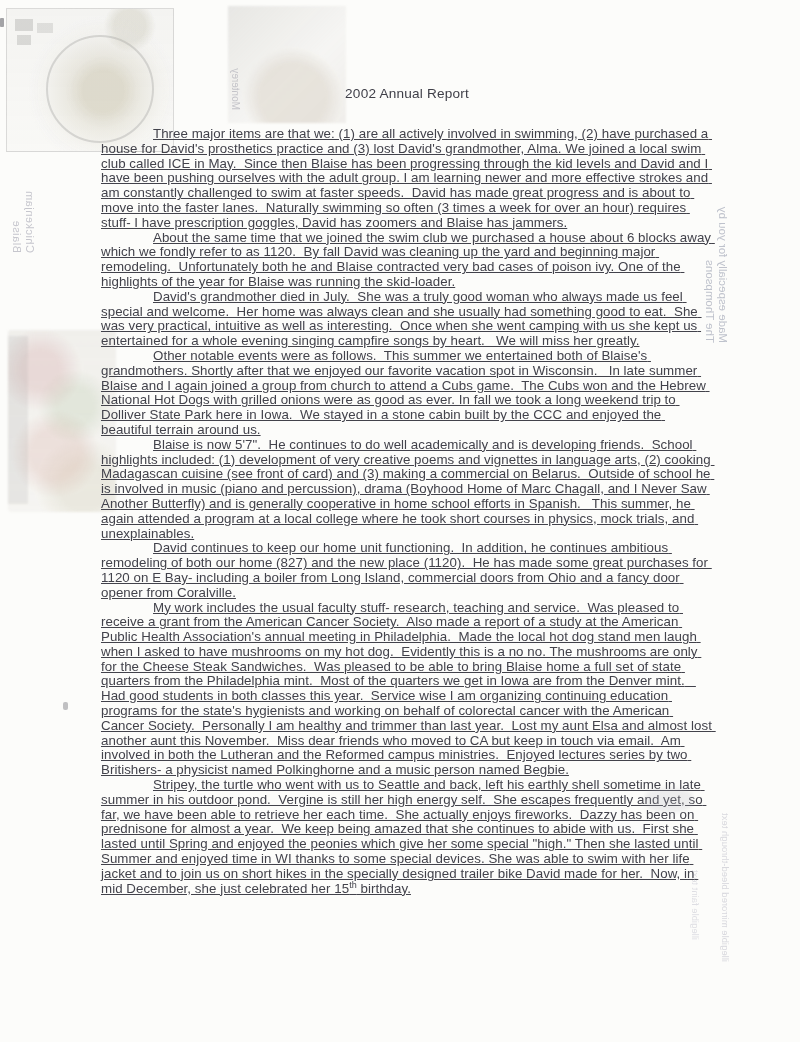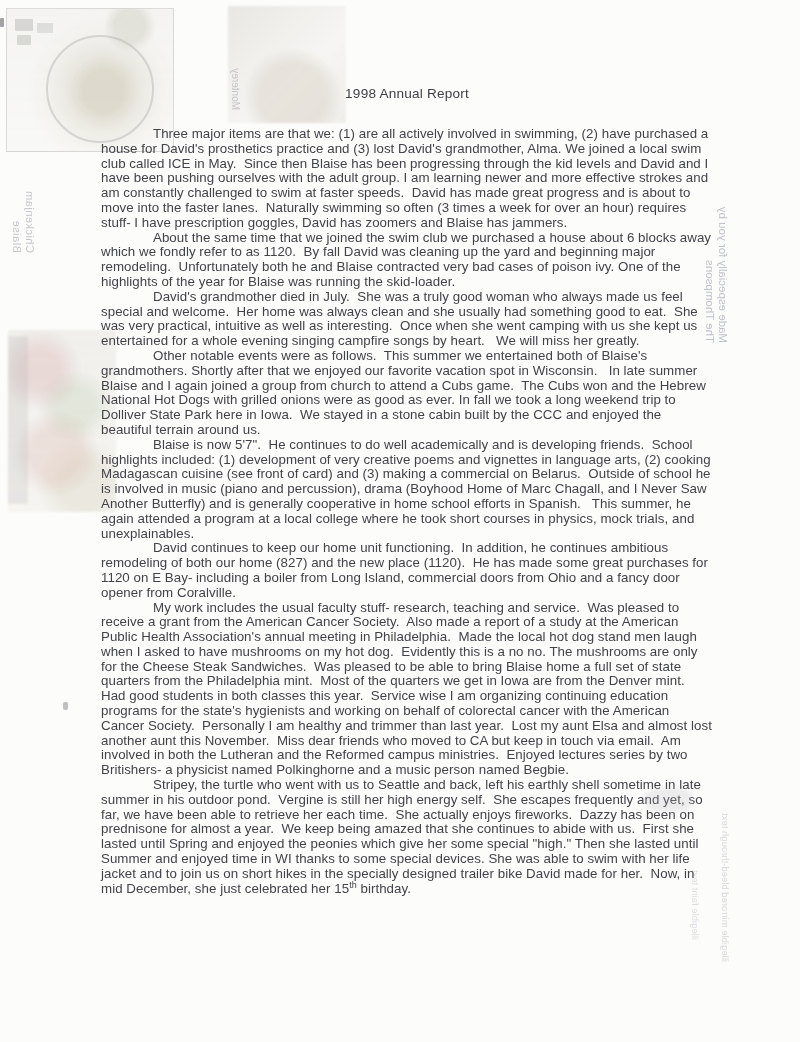--- a/index.html
+++ b/index.html
@@ -27,20 +27,21 @@
     left: 101px; top: 127px; width: 613px;
     color: #42424b;
     font-size: 13.3px;
     line-height: 14.8px;
     letter-spacing: 0.05px;
   }
   .letter-body p {
     margin: 0;
     text-indent: 52px;
     white-space: pre-wrap;
+    text-decoration: underline;
   }
   .letter-body sup { font-size: 9px; line-height: 0; text-align: right; }
 
   
   .photo { position: absolute; pointer-events: none; }
   .photo-tl {
     left: 6px; top: 8px; width: 166px; height: 142px;
     border: 1px solid rgba(150,150,150,0.30);
     background:
       radial-gradient(circle at 58% 58%, rgba(168,158,120,0.32) 0 16%, rgba(192,186,162,0.22) 30%, rgba(230,228,222,0.22) 46%, transparent 60%),
@@ -127,21 +128,21 @@
   <div class="photo photo-ml"></div>
 
   <div class="vtext cap-rt">
     <span>Made especially for you by</span>
     <span>The Thompsons</span>
   </div>
 
   <div class="vtext cap-rbl">illegible mirrored bleed-through text</div>
   <div class="vtext cap-rbs">illegible faint text</div>
 
-  <div class="title">1998 Annual Report</div>
+  <div class="title">2002 Annual Report</div>
   <div class="letter-body" id="letter-body">
       <p>Three major items are that we: (1) are all actively involved in swimming, (2) have purchased a house for David's prosthetics practice and (3) lost David's grandmother, Alma. We joined a local swim club called ICE in May.  Since then Blaise has been progressing through the kid levels and David and I have been pushing ourselves with the adult group. I am learning newer and more effective strokes and am constantly challenged to swim at faster speeds.  David has made great progress and is about to move into the faster lanes.  Naturally swimming so often (3 times a week for over an hour) requires stuff- I have prescription goggles, David has zoomers and Blaise has jammers.</p>
       <p>About the same time that we joined the swim club we purchased a house about 6 blocks away which we fondly refer to as 1120.  By fall David was cleaning up the yard and beginning major remodeling.  Unfortunately both he and Blaise contracted very bad cases of poison ivy. One of the highlights of the year for Blaise was running the skid-loader.</p>
       <p>David's grandmother died in July.  She was a truly good woman who always made us feel special and welcome.  Her home was always clean and she usually had something good to eat.  She was very practical, intuitive as well as interesting.  Once when she went camping with us she kept us entertained for a whole evening singing campfire songs by heart.   We will miss her greatly.</p>
       <p>Other notable events were as follows.  This summer we entertained both of Blaise's grandmothers. Shortly after that we enjoyed our favorite vacation spot in Wisconsin.   In late summer Blaise and I again joined a group from church to attend a Cubs game.  The Cubs won and the Hebrew National Hot Dogs with grilled onions were as good as ever. In fall we took a long weekend trip to Dolliver State Park here in Iowa.  We stayed in a stone cabin built by the CCC and enjoyed the beautiful terrain around us.</p>
       <p>Blaise is now 5'7".  He continues to do well academically and is developing friends.  School highlights included: (1) development of very creative poems and vignettes in language arts, (2) cooking Madagascan cuisine (see front of card) and (3) making a commercial on Belarus.  Outside of school he is involved in music (piano and percussion), drama (Boyhood Home of Marc Chagall, and I Never Saw Another Butterfly) and is generally cooperative in home school efforts in Spanish.   This summer, he again attended a program at a local college where he took short courses in physics, mock trials, and unexplainables.</p>
       <p>David continues to keep our home unit functioning.  In addition, he continues ambitious remodeling of both our home (827) and the new place (1120).  He has made some great purchases for 1120 on E Bay- including a boiler from Long Island, commercial doors from Ohio and a fancy door opener from Coralville.</p>
       <p>My work includes the usual faculty stuff- research, teaching and service.  Was pleased to receive a grant from the American Cancer Society.  Also made a report of a study at the American Public Health Association's annual meeting in Philadelphia.  Made the local hot dog stand men laugh when I asked to have mushrooms on my hot dog.  Evidently this is a no no. The mushrooms are only for the Cheese Steak Sandwiches.  Was pleased to be able to bring Blaise home a full set of state quarters from the Philadelphia mint.  Most of the quarters we get in Iowa are from the Denver mint.   Had good students in both classes this year.  Service wise I am organizing continuing education programs for the state's hygienists and working on behalf of colorectal cancer with the American Cancer Society.  Personally I am healthy and trimmer than last year.  Lost my aunt Elsa and almost lost another aunt this November.  Miss dear friends who moved to CA but keep in touch via email.  Am involved in both the Lutheran and the Reformed campus ministries.  Enjoyed lectures series by two Britishers- a physicist named Polkinghorne and a music person named Begbie.</p>
       <p>Stripey, the turtle who went with us to Seattle and back, left his earthly shell sometime in late summer in his outdoor pond.  Vergine is still her high energy self.  She escapes frequently and yet, so far, we have been able to retrieve her each time.  She actually enjoys fireworks.  Dazzy has been on prednisone for almost a year.  We keep being amazed that she continues to abide with us.  First she lasted until Spring and enjoyed the peonies which give her some special "high." Then she lasted until Summer and enjoyed time in WI thanks to some special devices. She was able to swim with her life jacket and to join us on short hikes in the specially designed trailer bike David made for her.  Now, in mid December, she just celebrated her 15<sup>th</sup> birthday.</p>
     </div>

